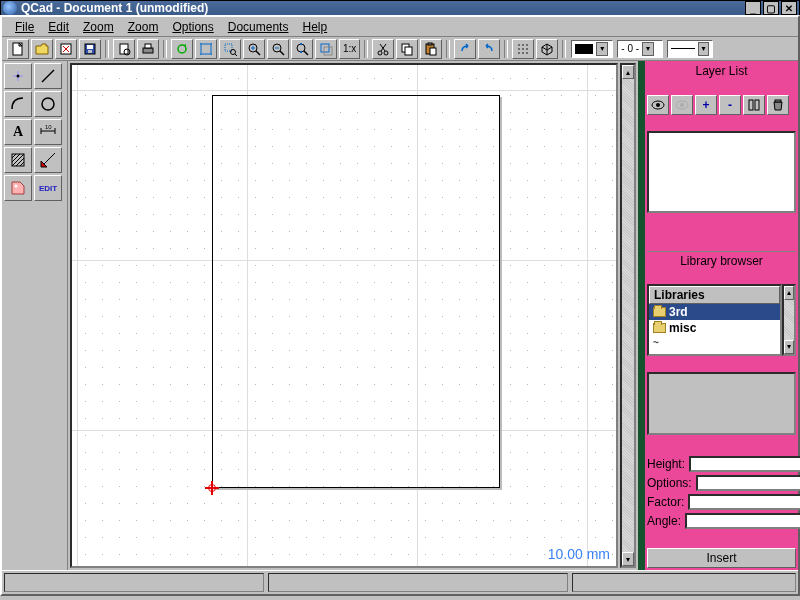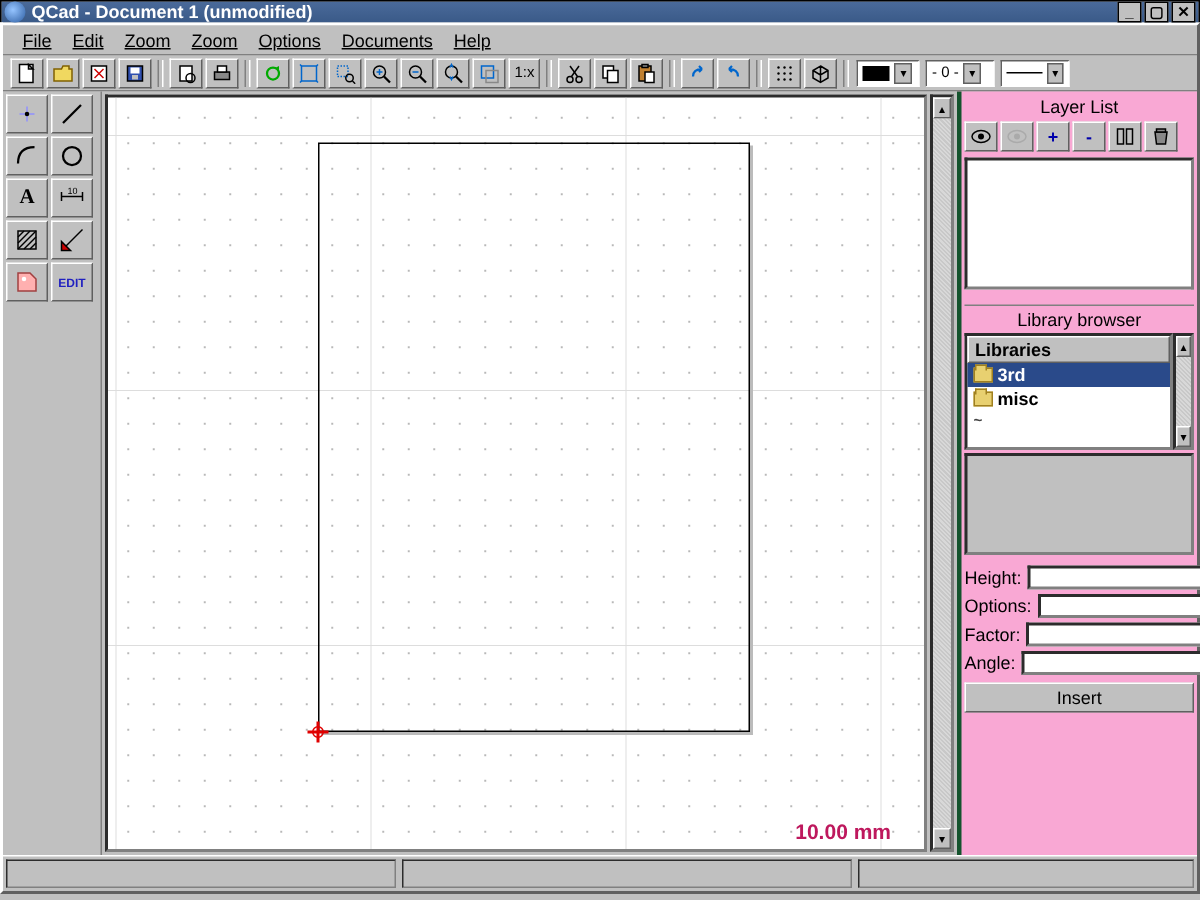--- a/index.html
+++ b/index.html
@@ -171,40 +171,40 @@
 }
 .origin::before, .origin::after {
   content:'';
   position:absolute;
   background:#e00000;
 }
 .origin::before { left:6px; top:0; width:2px; height:14px; }
 .origin::after  { left:0; top:6px; width:14px; height:2px; }
 .origin .ring { position:absolute; left:3px; top:3px; width:8px; height:8px; border:1.5px solid #e00000; border-radius:50%; }
 .scale-label {
-  position:absolute; right:22px; bottom:4px;
-  color:#be185d; font-size:14px;font-weight:bold;
+  position:absolute; right:6px; bottom:4px;
+  color:#3b82f6; font-size:14px;
 }
 .scrollbar-v {
   width: 16px;
   background: #c0c0c0;
   border: 2px inset #808080;
   margin: 2px 2px 2px 0;
   display:flex; flex-direction:column;
 }
 .sbtn { height:14px; display:flex;align-items:center;justify-content:center;font-size:8px;border:1px solid #fff;border-right-color:#606060;border-bottom-color:#606060;background:#c0c0c0;}
 .strack { flex:1; background:repeating-linear-gradient(45deg,#d8d8d8,#d8d8d8 1px,#c8c8c8 1px,#c8c8c8 2px);}
 .right-panel {
   width: 160px;
-  background: #f9a8d4;
-  border-left: 3px solid #14532d;
+  background: #ec4899;
+  border-left: 7px solid #14532d;
   display: flex;
   flex-direction: column;
   padding: 2px;
-  gap: 2px;
+  gap: 16px;
   font-size:12px;
 }
 .panel-title {
   text-align: center;
   padding: 1px 0;
 }
 .panel-btnrow {
   display:flex; gap:2px; justify-content:flex-start;
   height:22px;
 }

